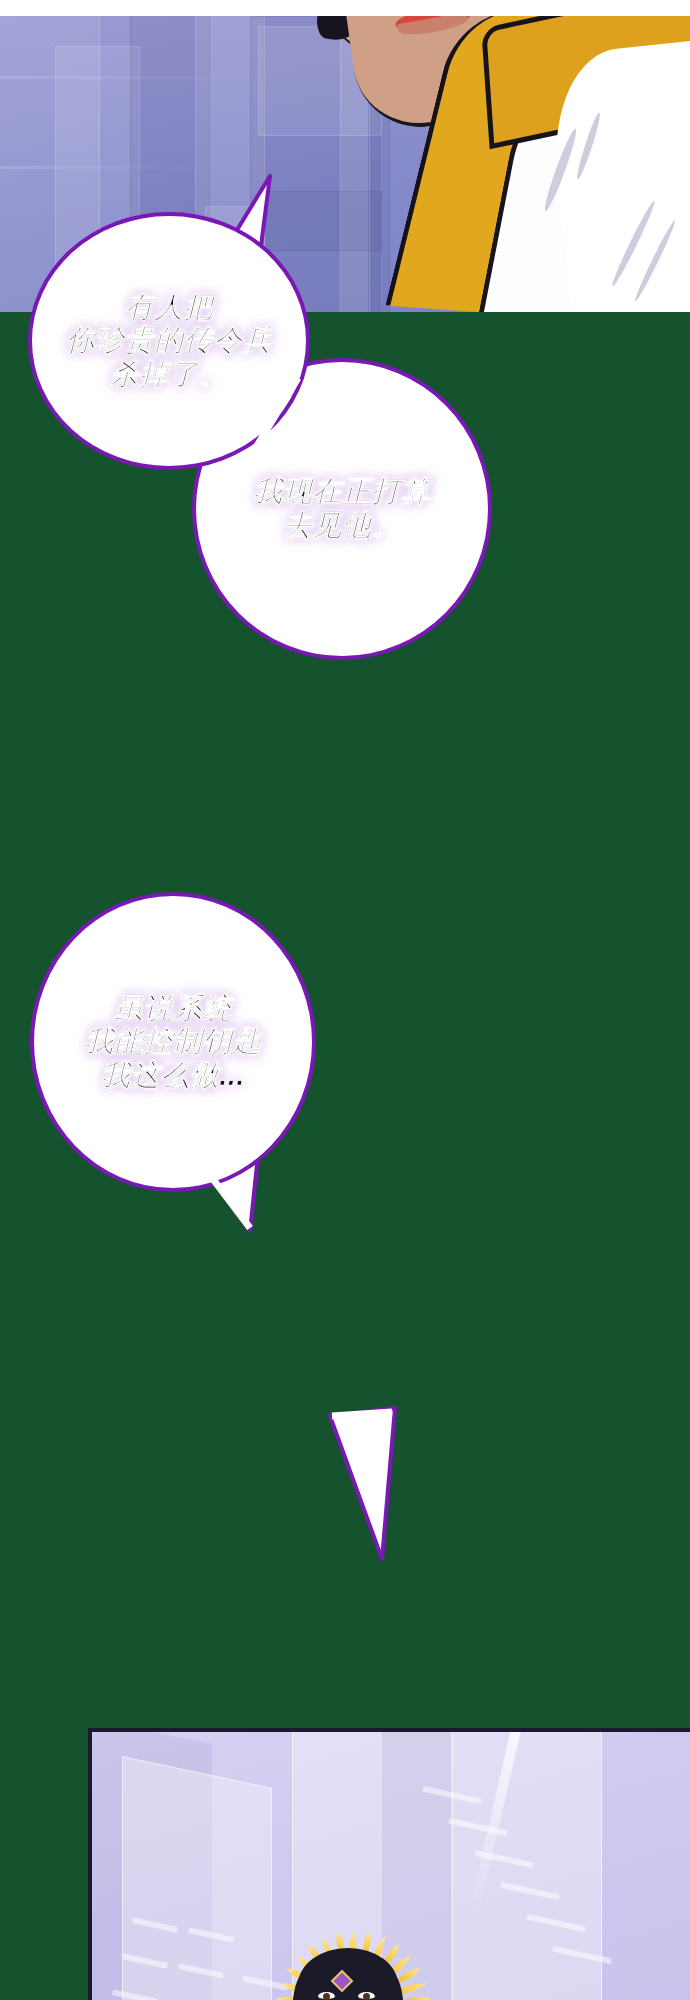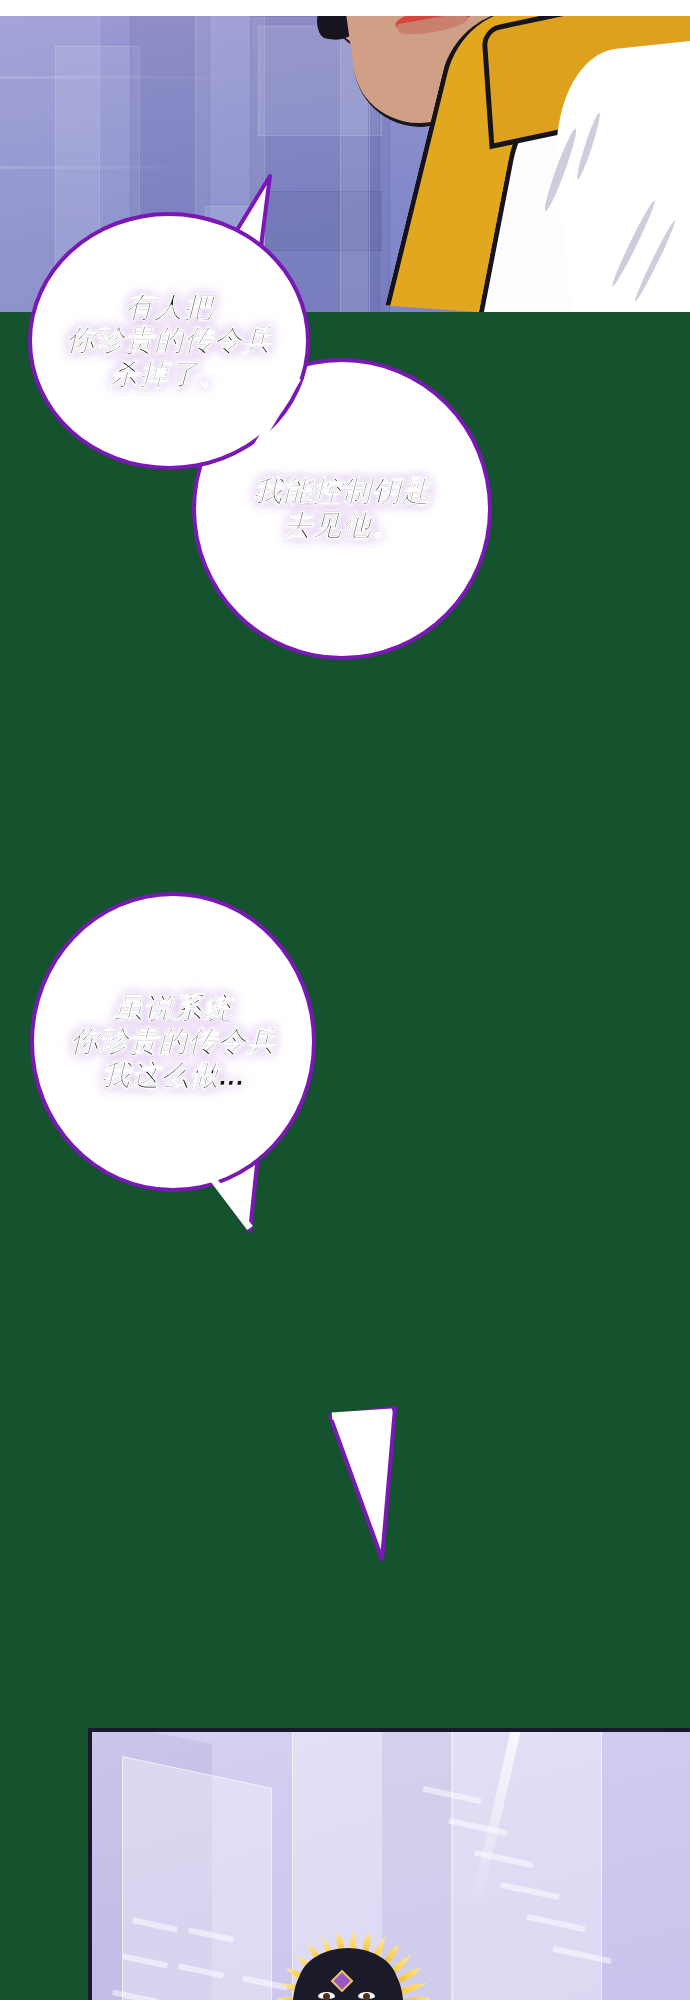--- a/index.html
+++ b/index.html
@@ -368,27 +368,27 @@
     <polygon points="330,1400 395,1392 382,1543" fill="#ffffff" stroke="#7a18b5" stroke-width="4" stroke-linejoin="round"></polygon>
   </svg>
 
   <div class="bub" id="bubble-1">
     <div class="txt">有人把
 你珍贵的传令兵
 杀掉了。</div>
   </div>
 
   <div class="bub" id="bubble-2">
-    <div class="txt">我能控制钥匙
+    <div class="txt">我现在正打算
 去见他。</div>
   </div>
 
   <div class="bub" id="bubble-3">
     <div class="txt">虽说系统
-你珍贵的传令兵
+我能控制钥匙
 我这么做...</div>
   </div>
 
 
   <svg class="tail-svg" style="left:0; top:0; width:690px; height:2000px; z-index:7; pointer-events:none;">
     <path d="M214,252 L258,298" stroke="#ffffff" stroke-width="7" fill="none"></path>
     <path d="M252,438 L298,362" stroke="#ffffff" stroke-width="7" fill="none"></path>
     <path d="M197,1142 L250,1212" stroke="#ffffff" stroke-width="7" fill="none"></path>
     <path d="M332,1400 L392,1396" stroke="#ffffff" stroke-width="7" fill="none"></path>
   </svg>

